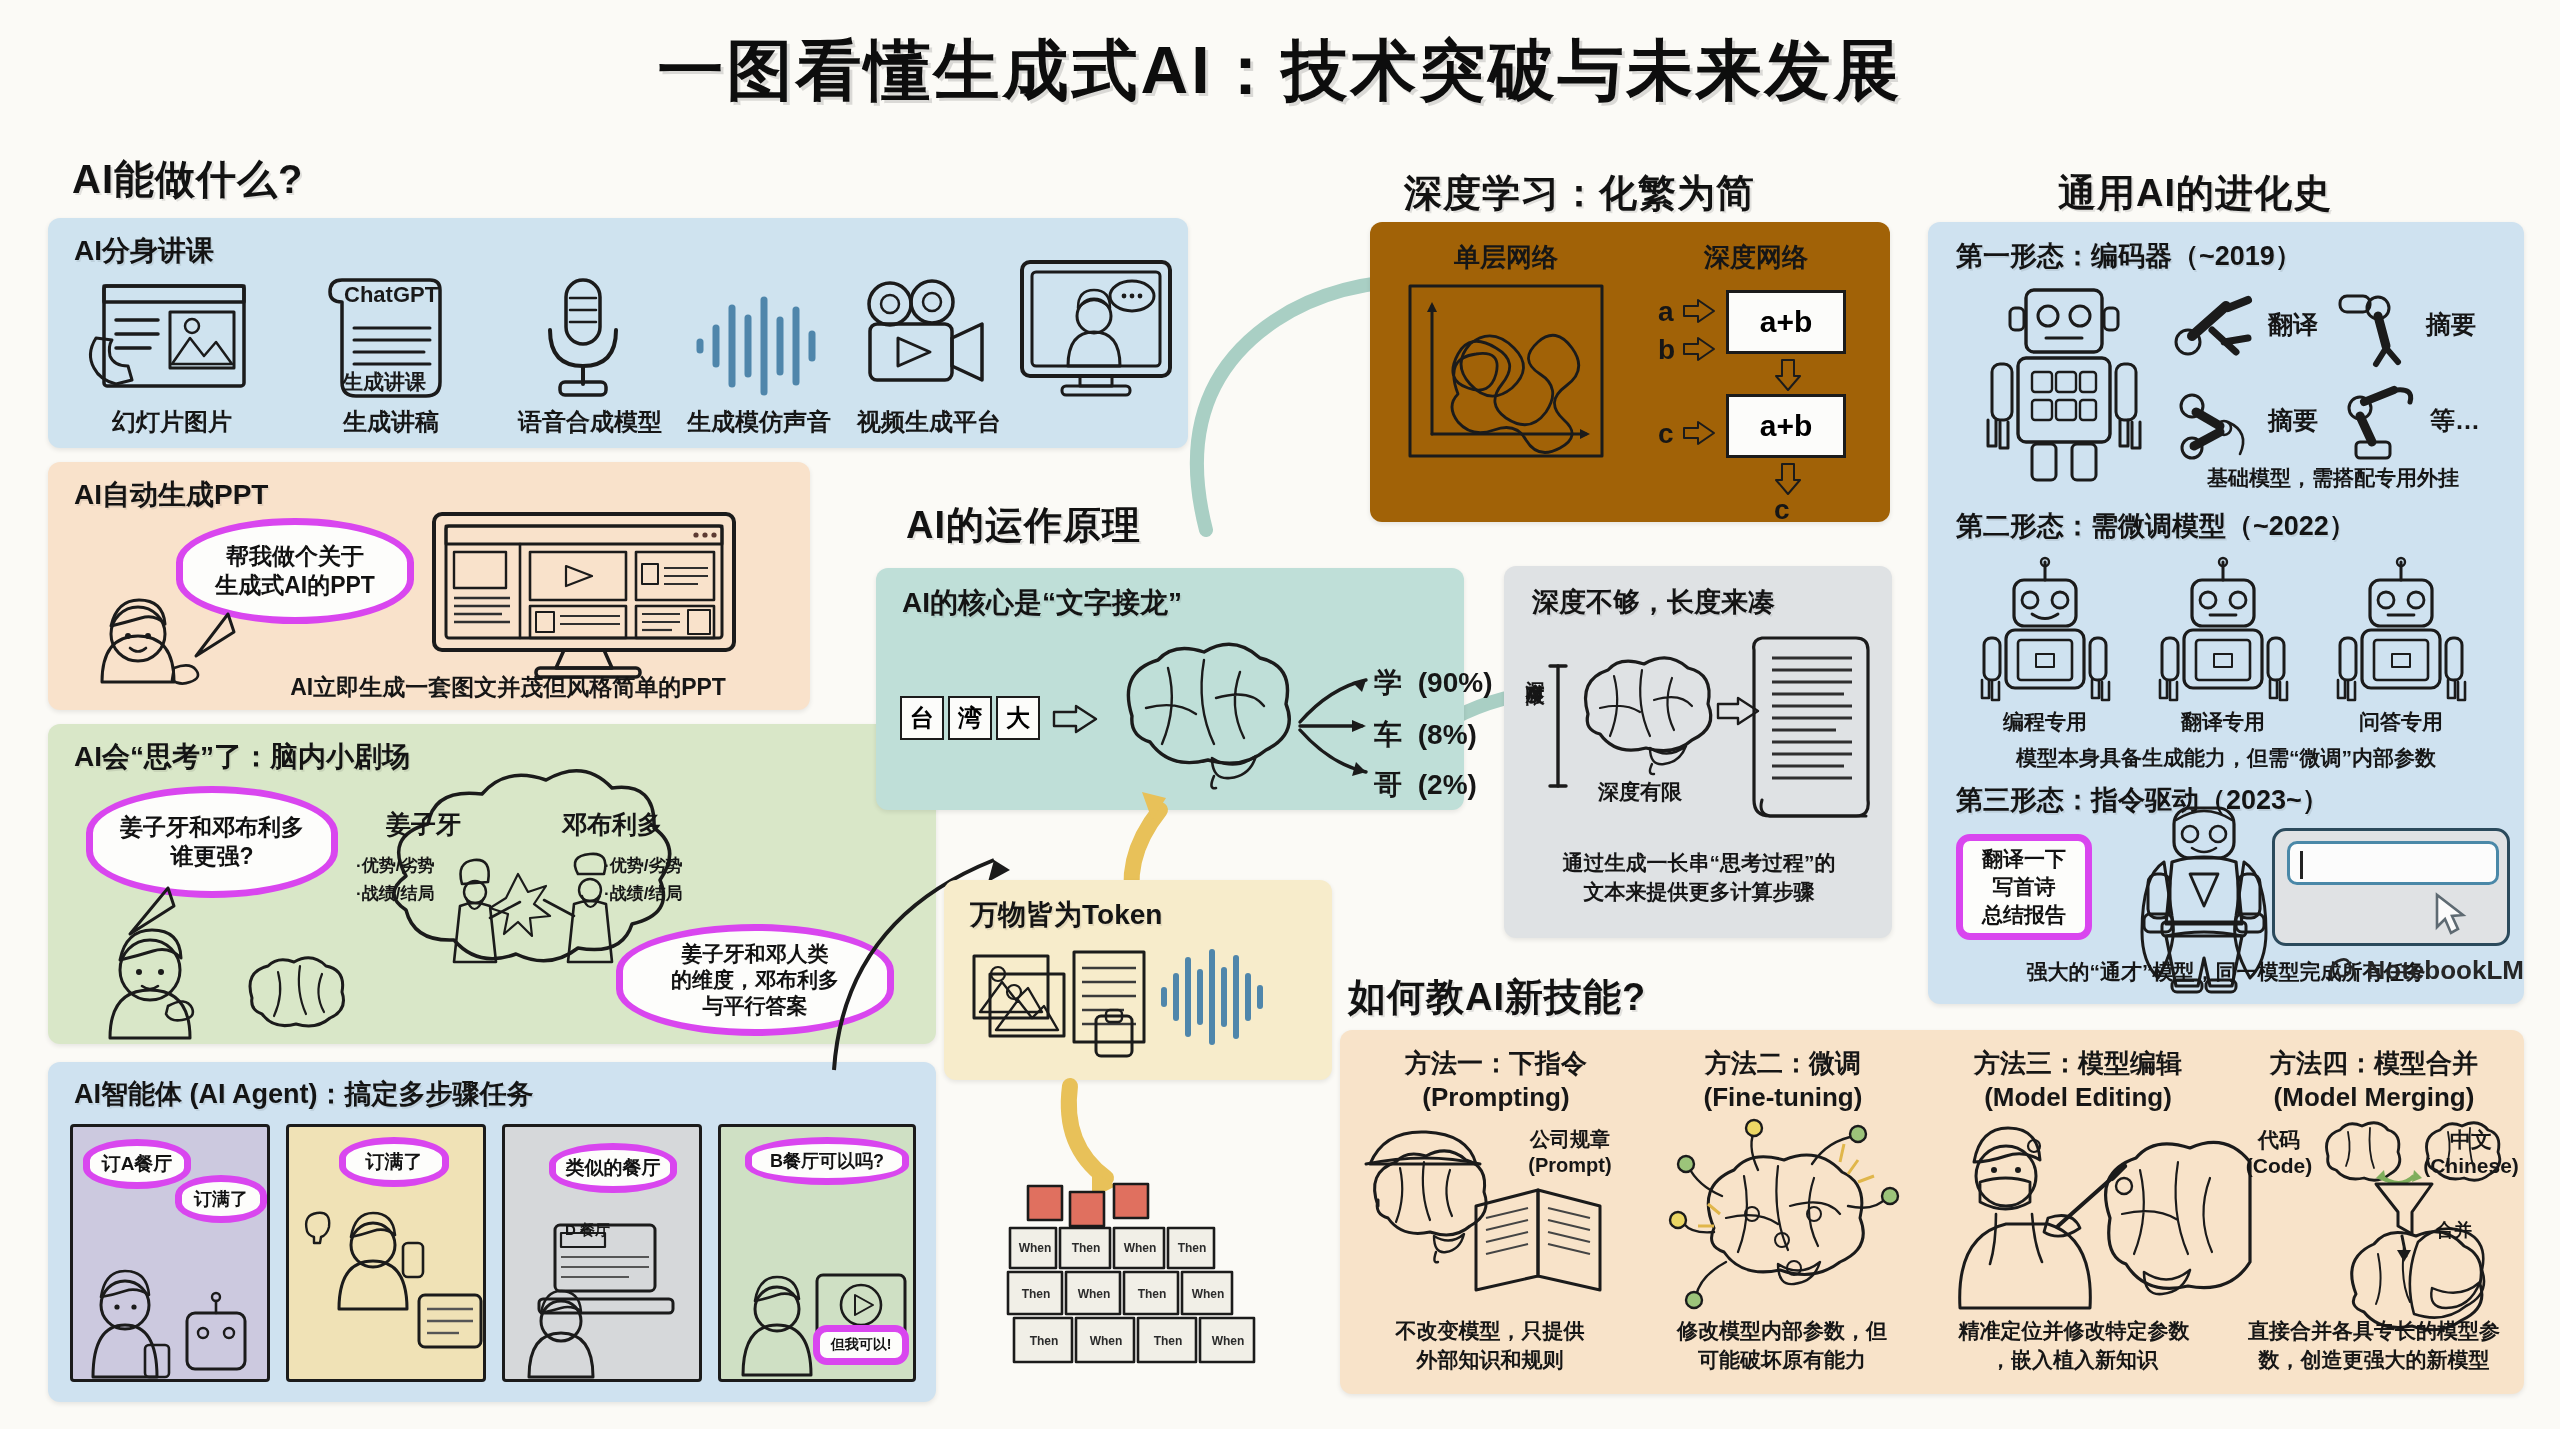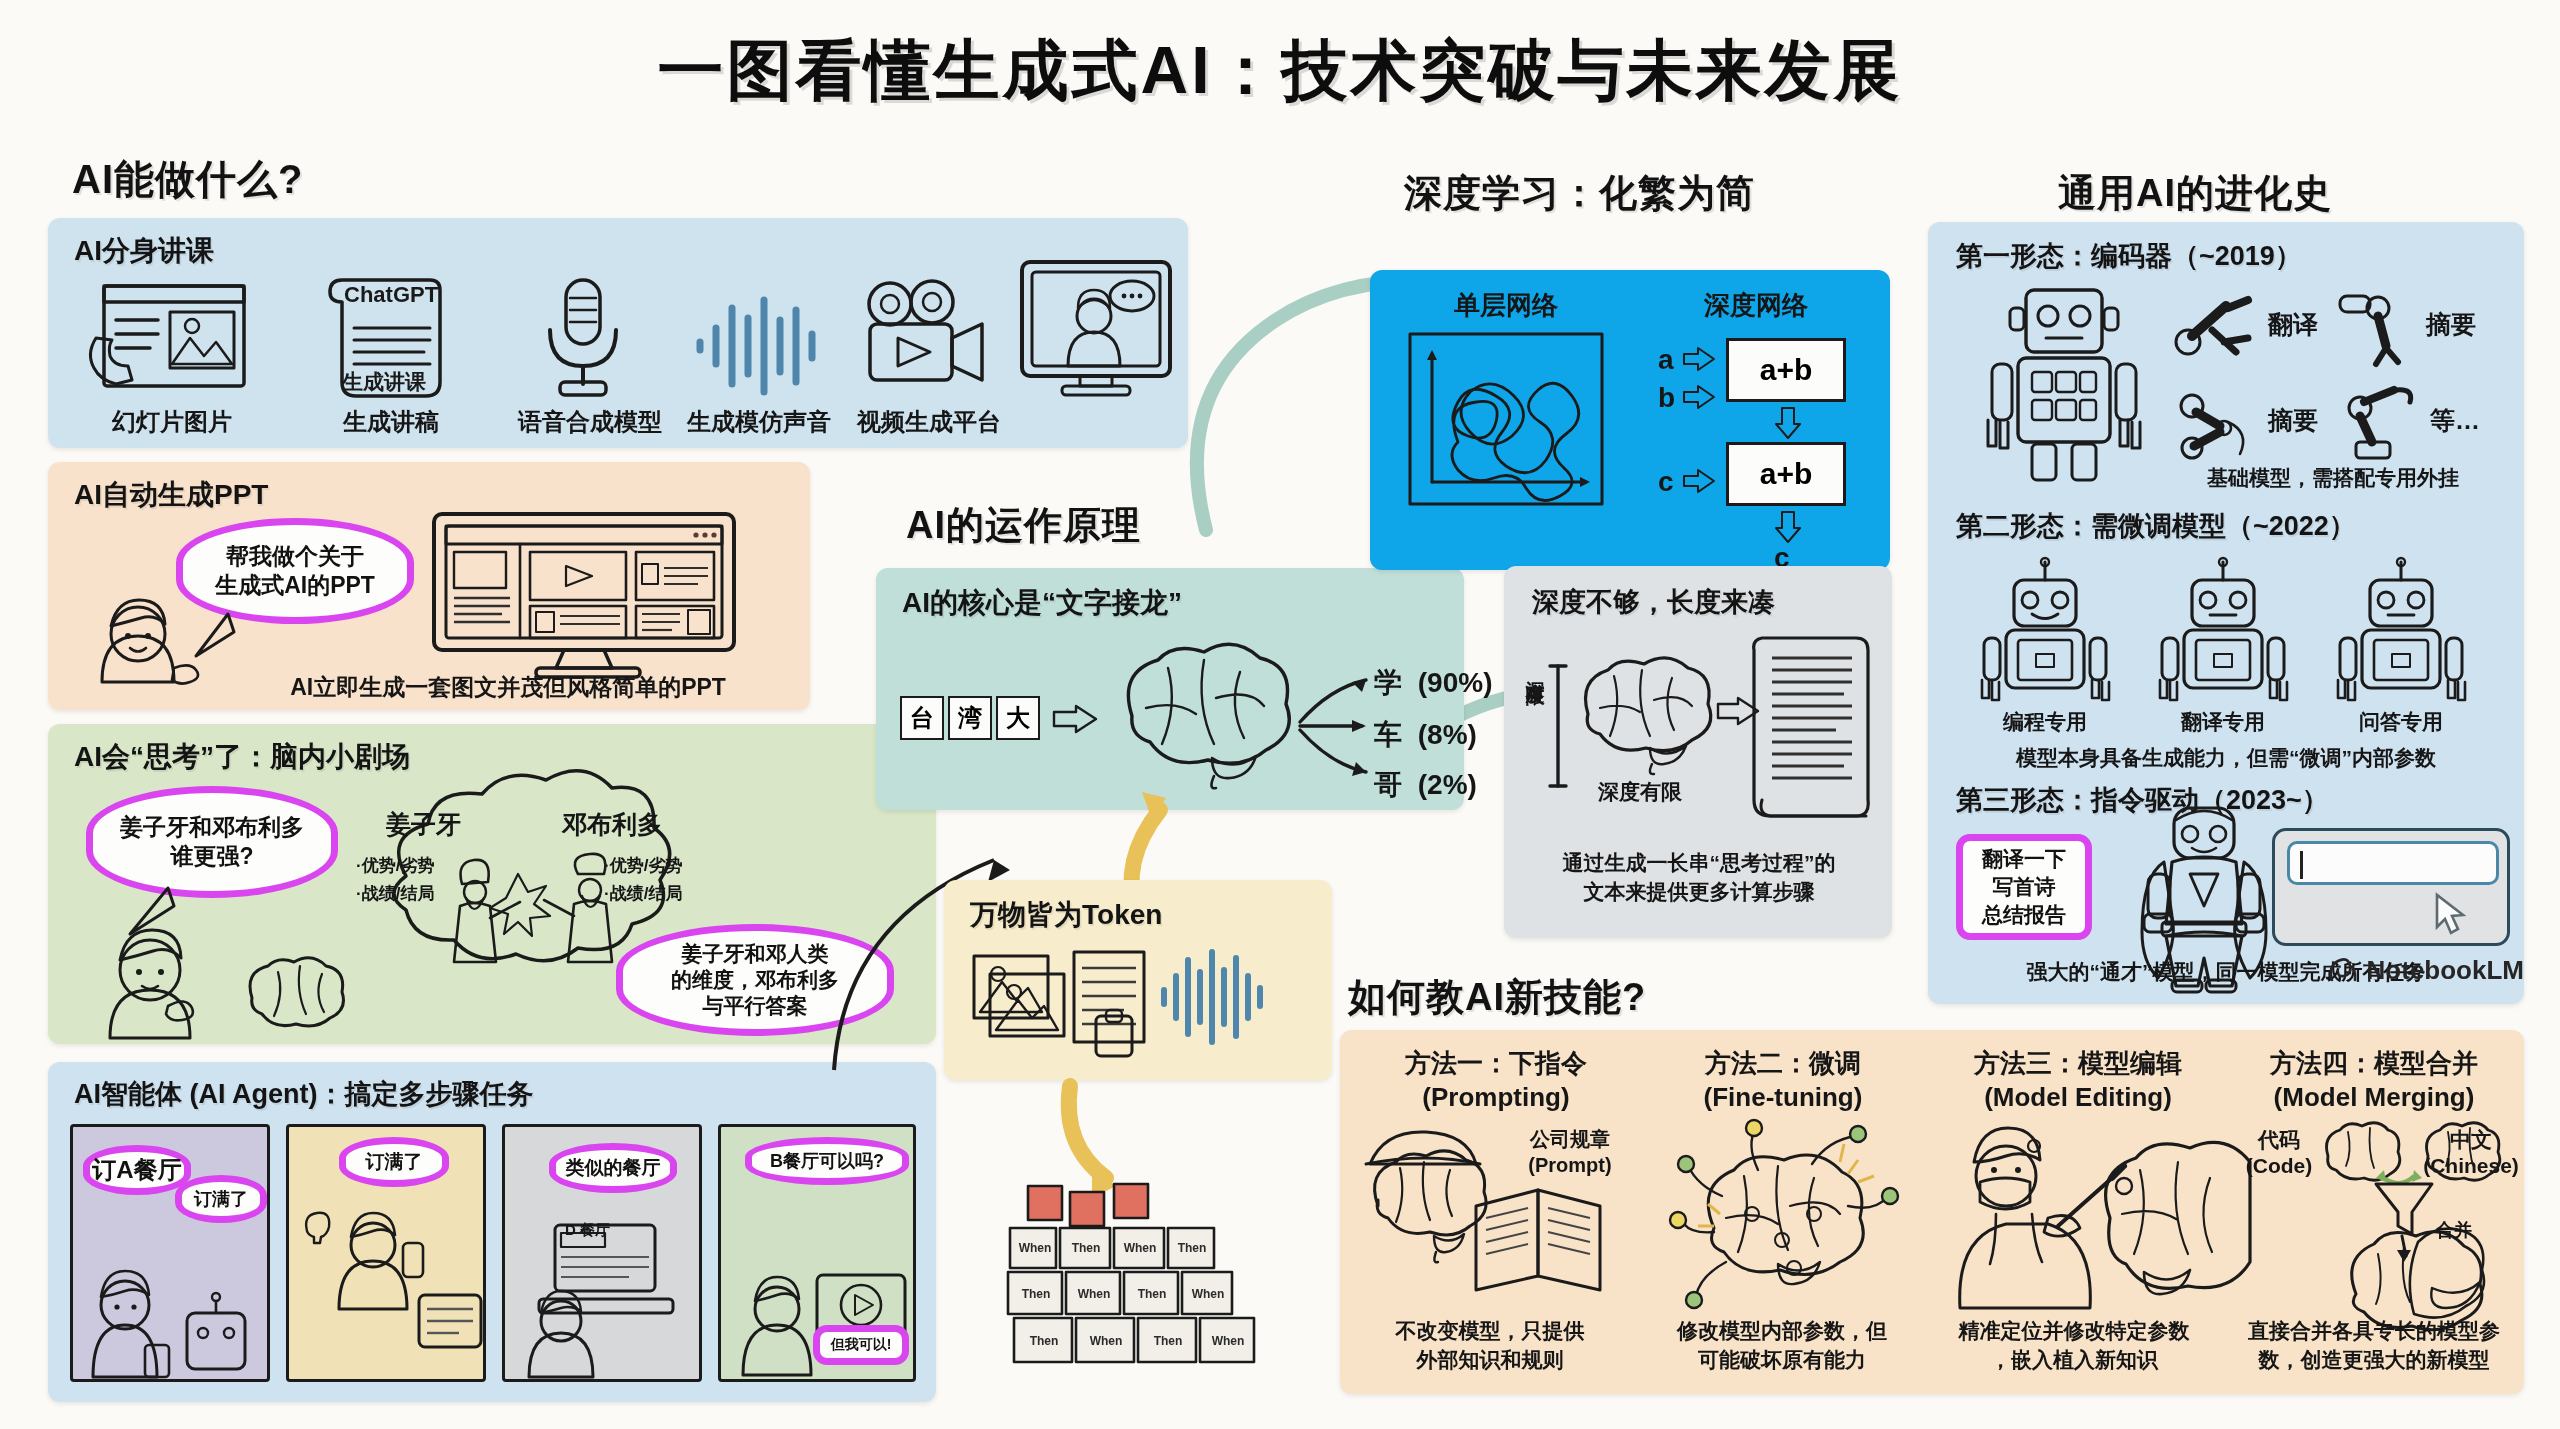--- a/index.html
+++ b/index.html
@@ -43,21 +43,21 @@
     letter-spacing: 3px; text-shadow: 3px 3px 0 rgba(0,0,0,.13);
   }
 
   
   .fill-blue   { background: #cfe3ef; }
   .fill-blue2  { background: #cfe2f0; }
   .fill-peach  { background: #f9e2cb; }
   .fill-green  { background: #d9e7c8; }
   .fill-teal   { background: #bfdfd8; }
   .fill-yellow { background: #f7eccb; }
-  .fill-yellow2{ background: #0ea5e9; margin-top: 48px; }
+  .fill-yellow2{ background: #a16207; }
   .fill-gray   { background: #dfe2e4; }
   .fill-peach2 { background: #f8e3c9; }
 
   
   .ink { stroke: #1b1b1b; fill: none; stroke-linecap: round; stroke-linejoin: round; }
   svg { overflow: visible; display: block; }
 
   .bubble {
     position: absolute;
     background: #fdfdfb;
@@ -301,21 +301,21 @@
 
     <div class="bubble" style="left:568px; top:200px; width:278px; height:112px; font-size:21px; white-space:pre-line;">姜子牙和邓人类
 的维度，邓布利多
 与平行答案</div>
   </div>
 
   <div class="card fill-blue2" style="left:48px; top:1062px; width:888px; height:340px;">
     <div class="card-title" style="left:26px; top:14px; font-size:27px;">AI智能体 (AI Agent)：搞定多步骤任务</div>
 
     <div class="panel" style="left:22px; top:62px; width:200px; height:258px; background:#ccc9df;">
-      <div class="bubble" style="left:10px; top:18px; width:108px; height:50px; font-size:24px;">订A餐厅</div>
+      <div class="bubble" style="left:10px; top:12px; width:108px; height:50px; font-size:19px;">订A餐厅</div>
       <div class="bubble" style="left:102px; top:48px; width:92px; height:48px; font-size:18px;">订满了</div>
       <svg style="position:absolute; left:6px; top:100px;" width="196" height="154" viewBox="0 0 196 154">
         <path d="M14 150 q0 -52 32 -52 q32 0 32 52 Z" fill="#79a9d4" class="ink" stroke-width="3"></path>
         <circle cx="46" cy="78" r="24" fill="#f6d4b6" class="ink" stroke-width="3"></circle>
         <path d="M22 70 q4 -26 24 -26 q22 0 24 24 q-12 -8 -24 -4 q-12 4 -24 6 Z" fill="#5d4733" class="ink" stroke-width="2.6"></path>
         <circle cx="38" cy="80" r="2.6" fill="#1b1b1b"></circle>
           <circle cx="55" cy="80" r="2.6" fill="#1b1b1b"></circle>
         <rect x="108" y="86" width="58" height="56" rx="8" fill="#cfd6de" class="ink" stroke-width="3"></rect>
         <circle cx="124" cy="106" r="5" fill="#6aa9cf" class="ink" stroke-width="2.4"></circle>
         <circle cx="150" cy="106" r="5" fill="#6aa9cf" class="ink" stroke-width="2.4"></circle>

